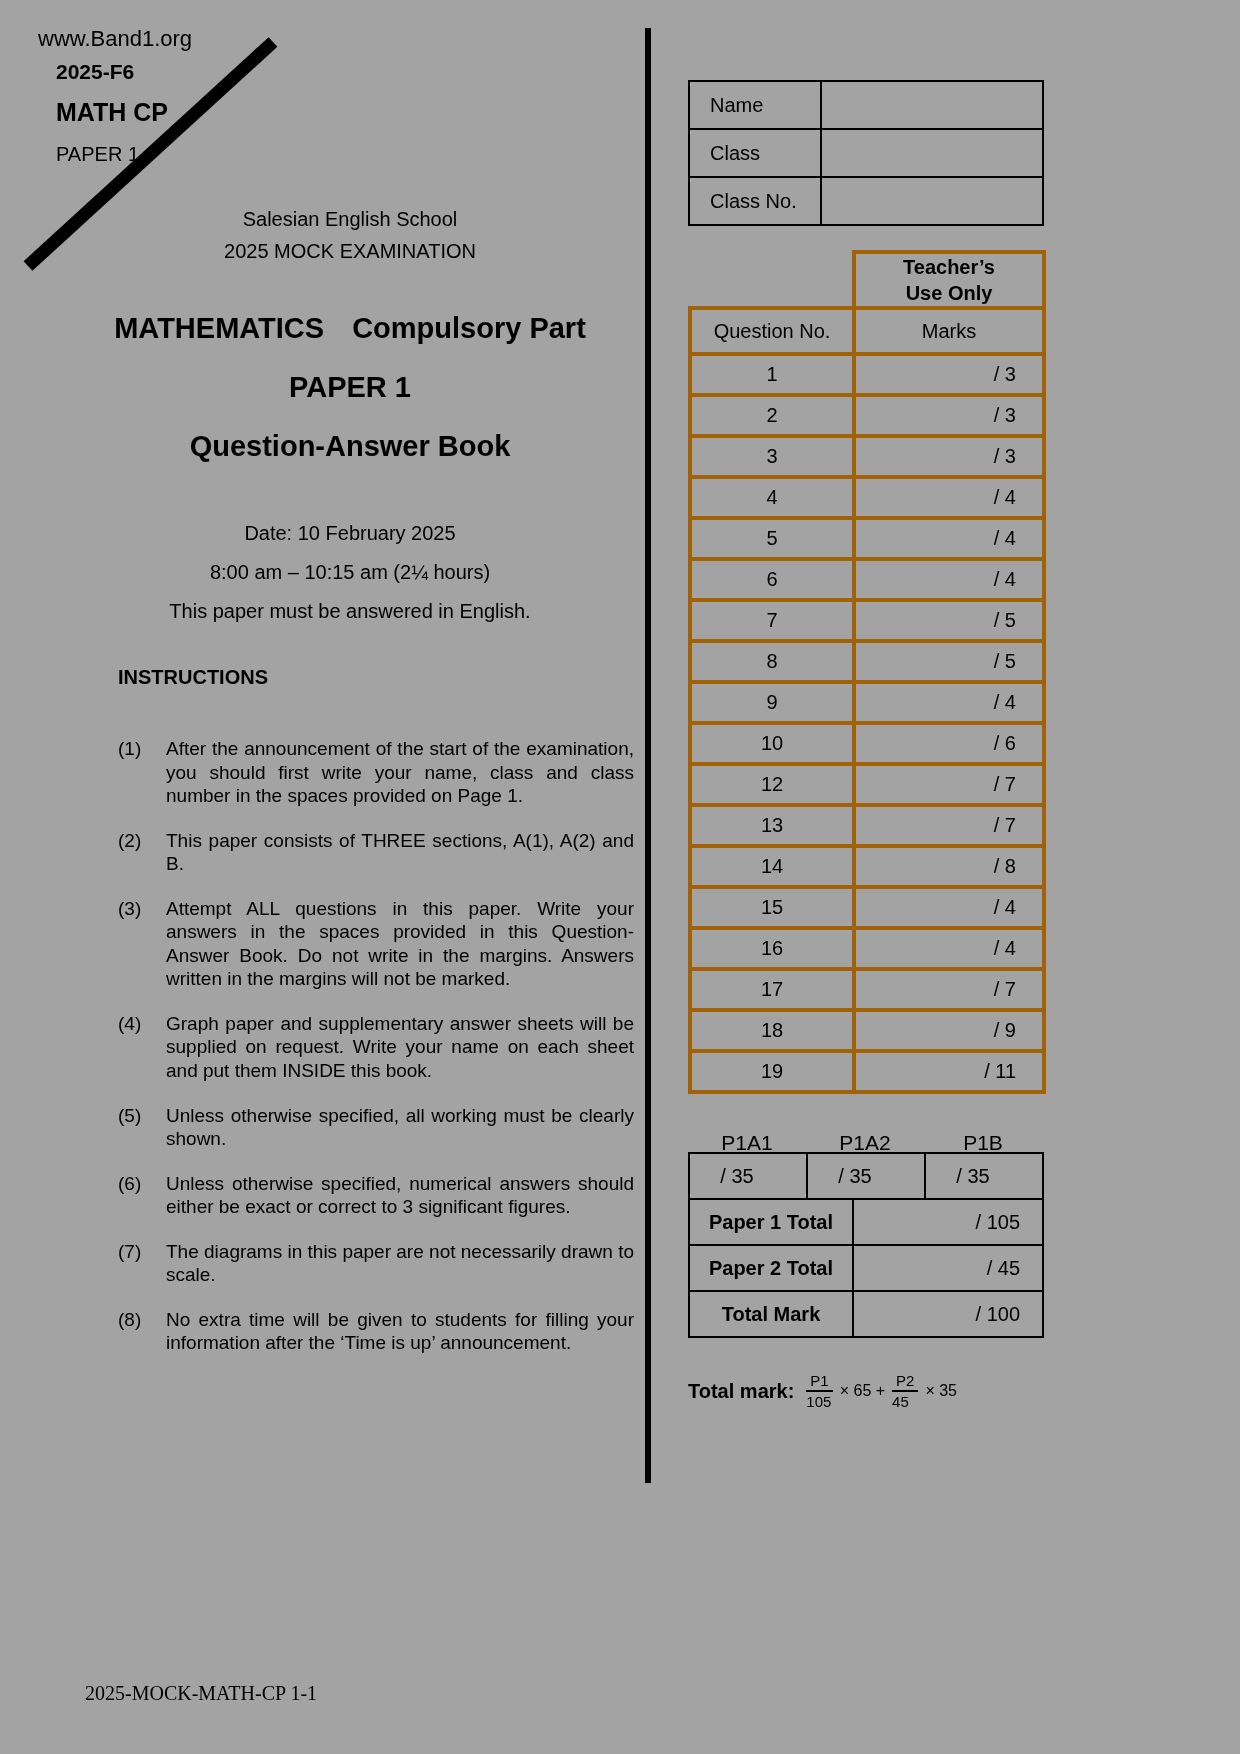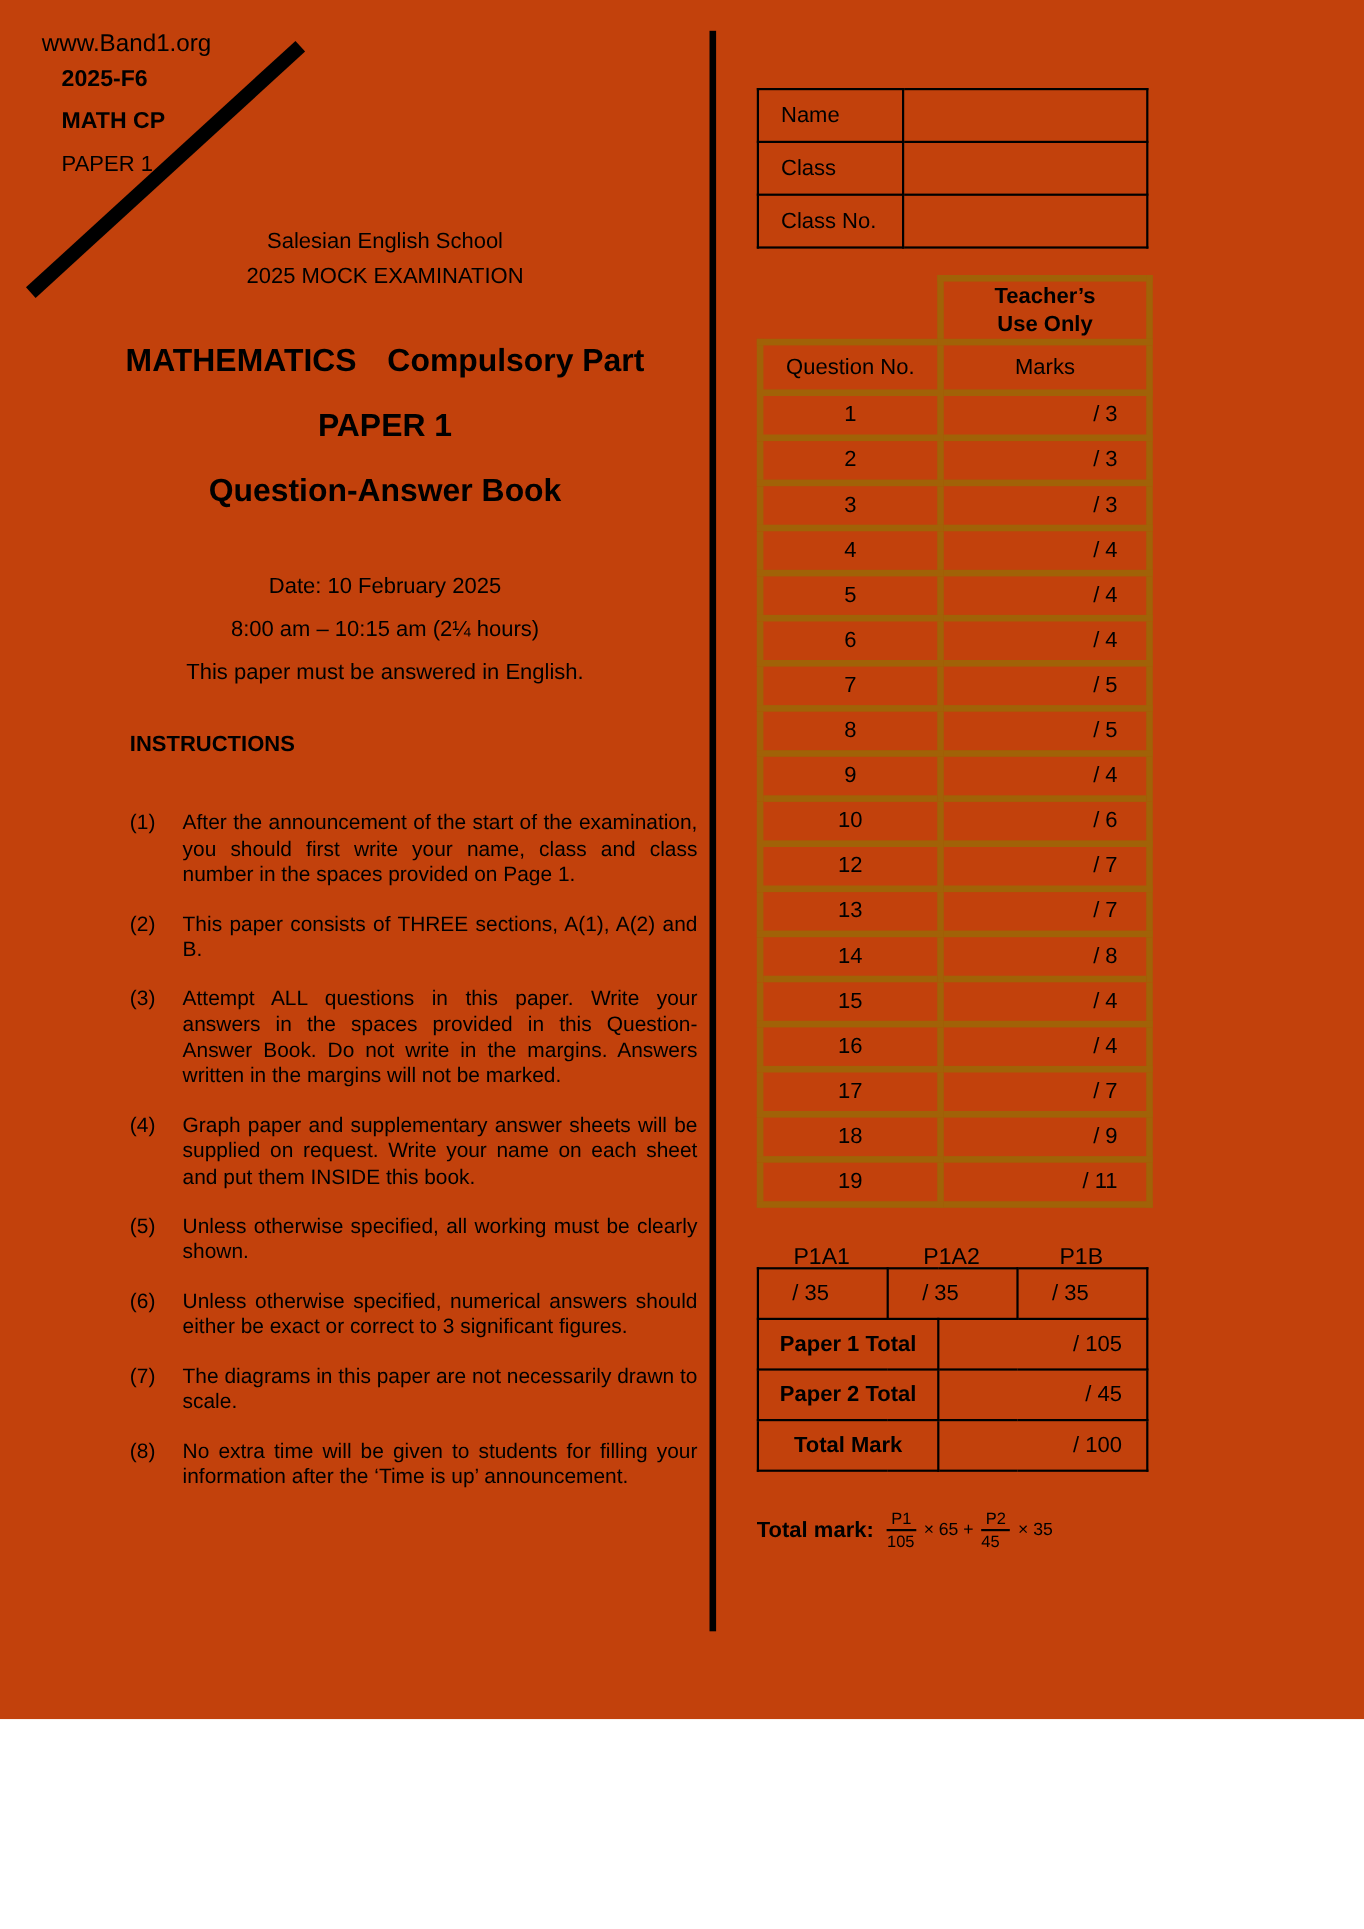--- a/index.html
+++ b/index.html
@@ -1,24 +1,24 @@
 <!DOCTYPE html>
 <html><head>
 <meta charset="utf-8">
 <style>
   * { margin:0; padding:0; box-sizing:border-box; }
   html,body { background:#ffffff; }
   body { font-family:"Liberation Sans", sans-serif; color:#000; }
-  .page { position:relative; width:1240px; height:1563px; background:#c2410c; overflow:hidden; }
+  .page { position:relative; width:1240px; height:1754px; background:#a3a3a3; overflow:hidden; }
 
   
   .corner { position:absolute; left:38px; top:26px; }
   .site   { font-size:22px; }
   .code   { font-size:21px; font-weight:bold; margin-top:8px; margin-left:18px; }
-  .subj   { font-size:21px; font-weight:bold; margin-top:14px; margin-left:18px; }
+  .subj   { font-size:25px; font-weight:bold; margin-top:14px; margin-left:18px; }
   .pap    { font-size:20px; margin-top:16px; margin-left:18px; }
   .diagonal { position:absolute; left:0; top:0; }
 
   
   .school { position:absolute; left:100px; top:203px; width:500px; text-align:center; font-size:20px; line-height:1.6; }
   .titles { position:absolute; left:60px; top:312px; width:580px; text-align:center; }
   .title-line1 { display:flex; justify-content:center; gap:28px; font-size:29px; font-weight:bold; }
   .title-line2 { font-size:29px; font-weight:bold; margin-top:26px; }
   .title-line3 { font-size:29px; font-weight:bold; margin-top:26px; }
 
@@ -37,21 +37,21 @@
   
   .divider { position:absolute; left:645px; top:28px; width:6px; height:1455px; background:#000; }
 
   
   .info-table { position:absolute; left:688px; top:80px; border-collapse:collapse; }
   .info-table td { border:2px solid #000; font-size:20px; height:48px; }
   .info-table .lbl { width:132px; padding-left:20px; }
   .info-table .blank { width:222px; }
 
   .marks-table { position:absolute; left:688px; top:250px; border-collapse:collapse; }
-  .marks-table td { border:6px solid #a16207; font-size:20px; }
+  .marks-table td { border:4px solid #a16207; font-size:20px; }
   .cell-empty { border:none !important; width:164px; }
   .cell-tuo { width:190px; height:54px; text-align:center; font-weight:bold; white-space:pre-line; line-height:1.3; }
   .cell-qh { height:46px; text-align:center; }
   .cell-mh { height:46px; text-align:center; }
   .marks-table .q { height:41px; text-align:center; width:164px; }
   .marks-table .m { text-align:right; padding-right:26px; }
   .marks-table tr.gend td { border-bottom-width:4px; }
 
   .section-labels { position:absolute; left:688px; top:1131px; width:354px; display:flex; }
   .section-labels span { flex:1; text-align:center; font-size:21px; }

